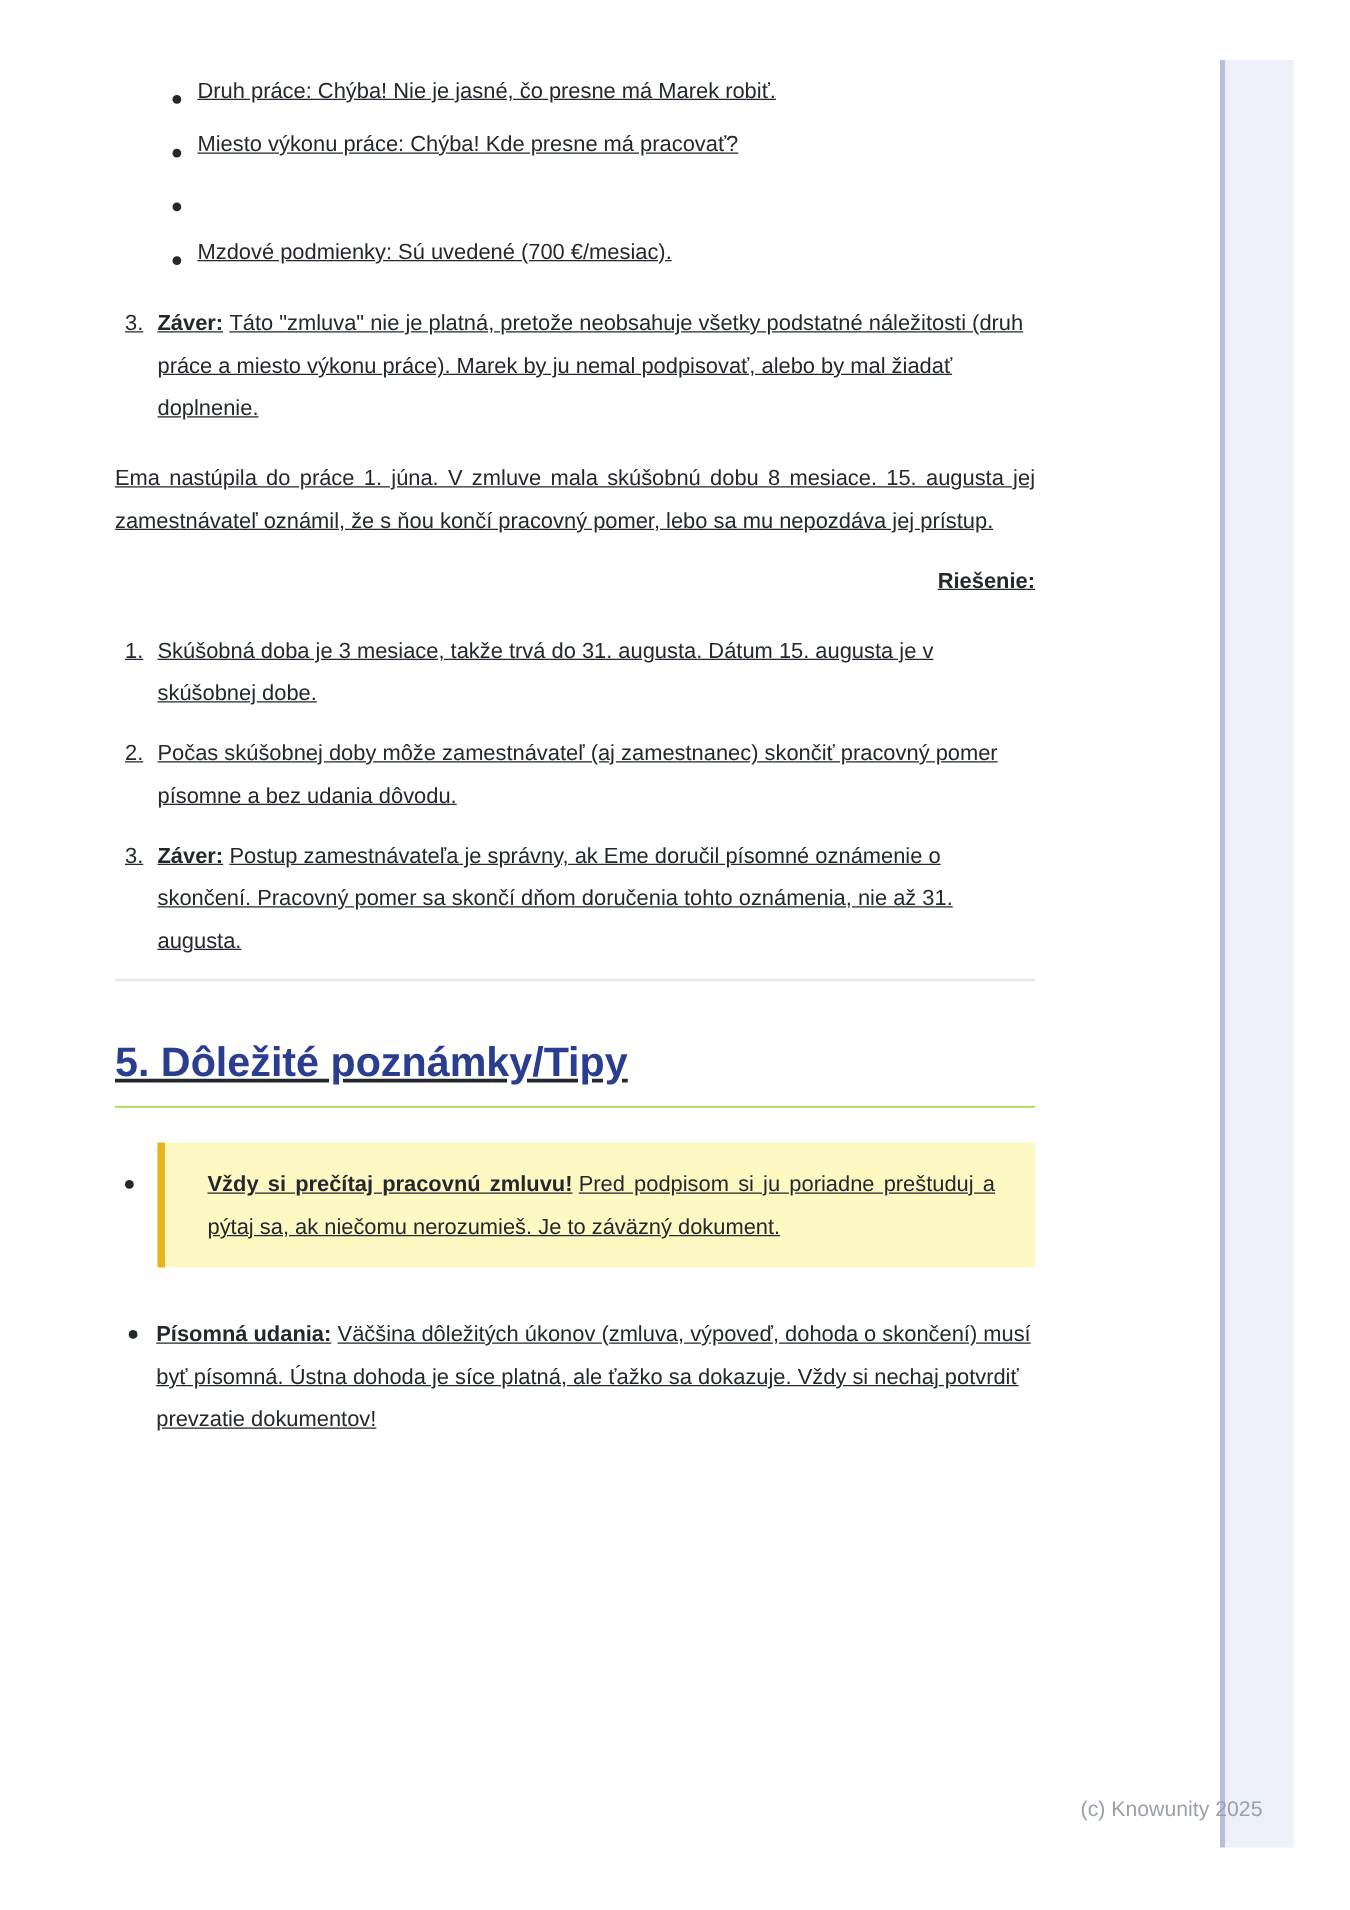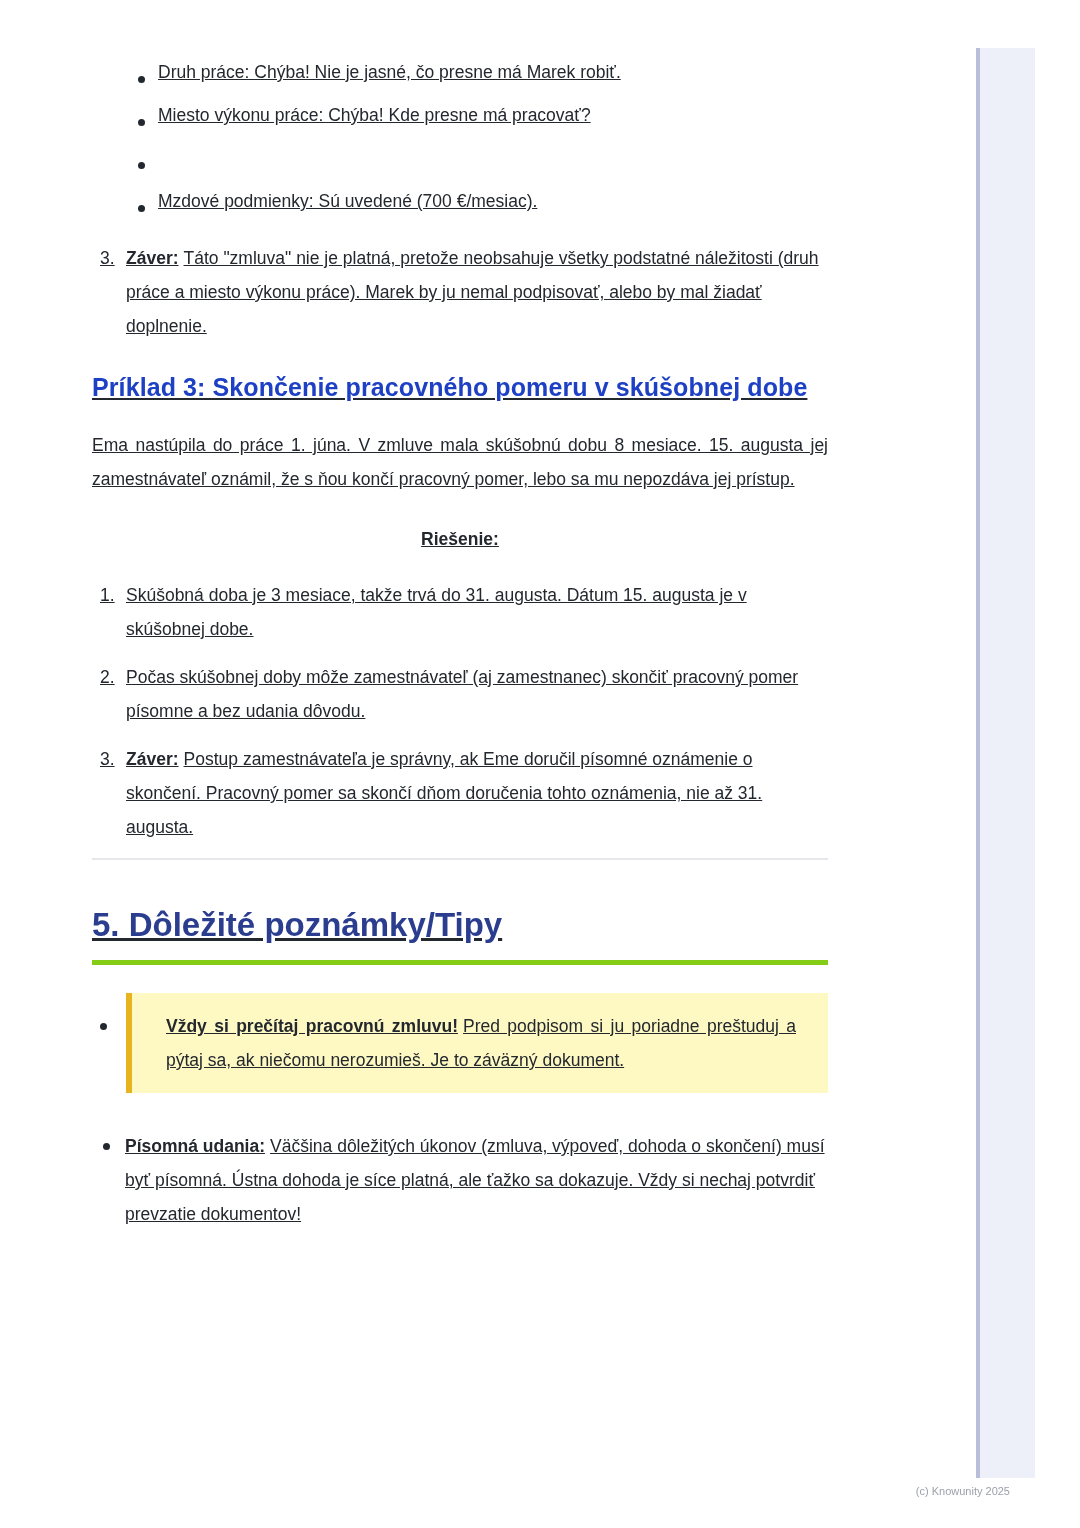--- a/index.html
+++ b/index.html
@@ -75,35 +75,35 @@
     margin-top: 26px;
     color: #1e40c4;
     font-size: 25px;
     line-height: 37px;
     font-weight: bold;
     letter-spacing: 0.1px;
   }
 
   .para { margin-top: 22px; text-align: justify; }
   .question-para { margin-top: 26px; }
-  .solution-label { margin-top: 26px; font-weight: bold; text-align: center; }
+  .solution-label { margin-top: 14px; font-weight: bold; text-align: right; }
 
   .steps { margin-top: 22px; list-style: none; }
   .steps .num-item { margin-bottom: 14px; }
 
   .divider {
     border: none;
     border-top: 2px solid #e6e7ea;
     margin-top: 14px;
   }
 
   .notes-heading-wrap {
     margin-top: 44px;
     padding-bottom: 14px;
-    border-bottom: 5px solid #84cc16;
+    border-bottom: 1px solid #84cc16;
   }
   .notes-heading {
     color: #2b3d8f;
     font-size: 33px;
     line-height: 42px;
     font-weight: bold;
   }
 
   
   .callout-row { display: flex; margin-top: 28px; }
@@ -120,23 +120,23 @@
   }
 
   
   .note-row { display: flex; margin-top: 36px; }
   .note-row .bullet-cell { flex: 0 0 22px; margin-left: 11px; }
   .note-row .dot { margin-top: 14px; }
   .note-body { flex: 1; font-size: 17.5px; line-height: 34px; }
 
   .page-footer {
     position: absolute;
-    top: 1485px;
+    top: 1438px;
     right: 70px;
-    font-size: 11px;
+    font-size: 17px;
     color: #9ba1ab;
     z-index: 2;
   }
 </style>
 </head>
 <body>
 
 <div class="side-strip">
   <div class="strip-line"></div>
   <div class="strip-panel"></div>
@@ -162,21 +162,20 @@
     </li>
   </ul>
 
   <div class="num-item conclusion-item">
     <span class="num-cell">3.</span>
     <span class="num-body">
       <strong class="lead">Záver:</strong><span>Táto "zmluva" nie je platná, pretože neobsahuje všetky podstatné náležitosti (druh práce a miesto výkonu práce). Marek by ju nemal podpisovať, alebo by mal žiadať doplnenie.</span>
     </span>
   </div>
 
-  <h3 class="example-heading">Príklad 3: Skončenie pracovného pomeru v skúšobnej dobe</h3>
 
   <p class="body-text para">Ema nastúpila do práce 1. júna. V zmluve mala skúšobnú dobu 8 mesiace. 15. augusta jej zamestnávateľ oznámil, že s ňou končí pracovný pomer, lebo sa mu nepozdáva jej prístup.</p>
 
 
   <p class="body-text solution-label">Riešenie:</p>
 
   <ol class="steps">
     <li class="num-item">
       <span class="num-cell">1.</span>
       <span class="num-body">Skúšobná doba je 3 mesiace, takže trvá do 31. augusta. Dátum 15. augusta je v skúšobnej dobe.</span>

